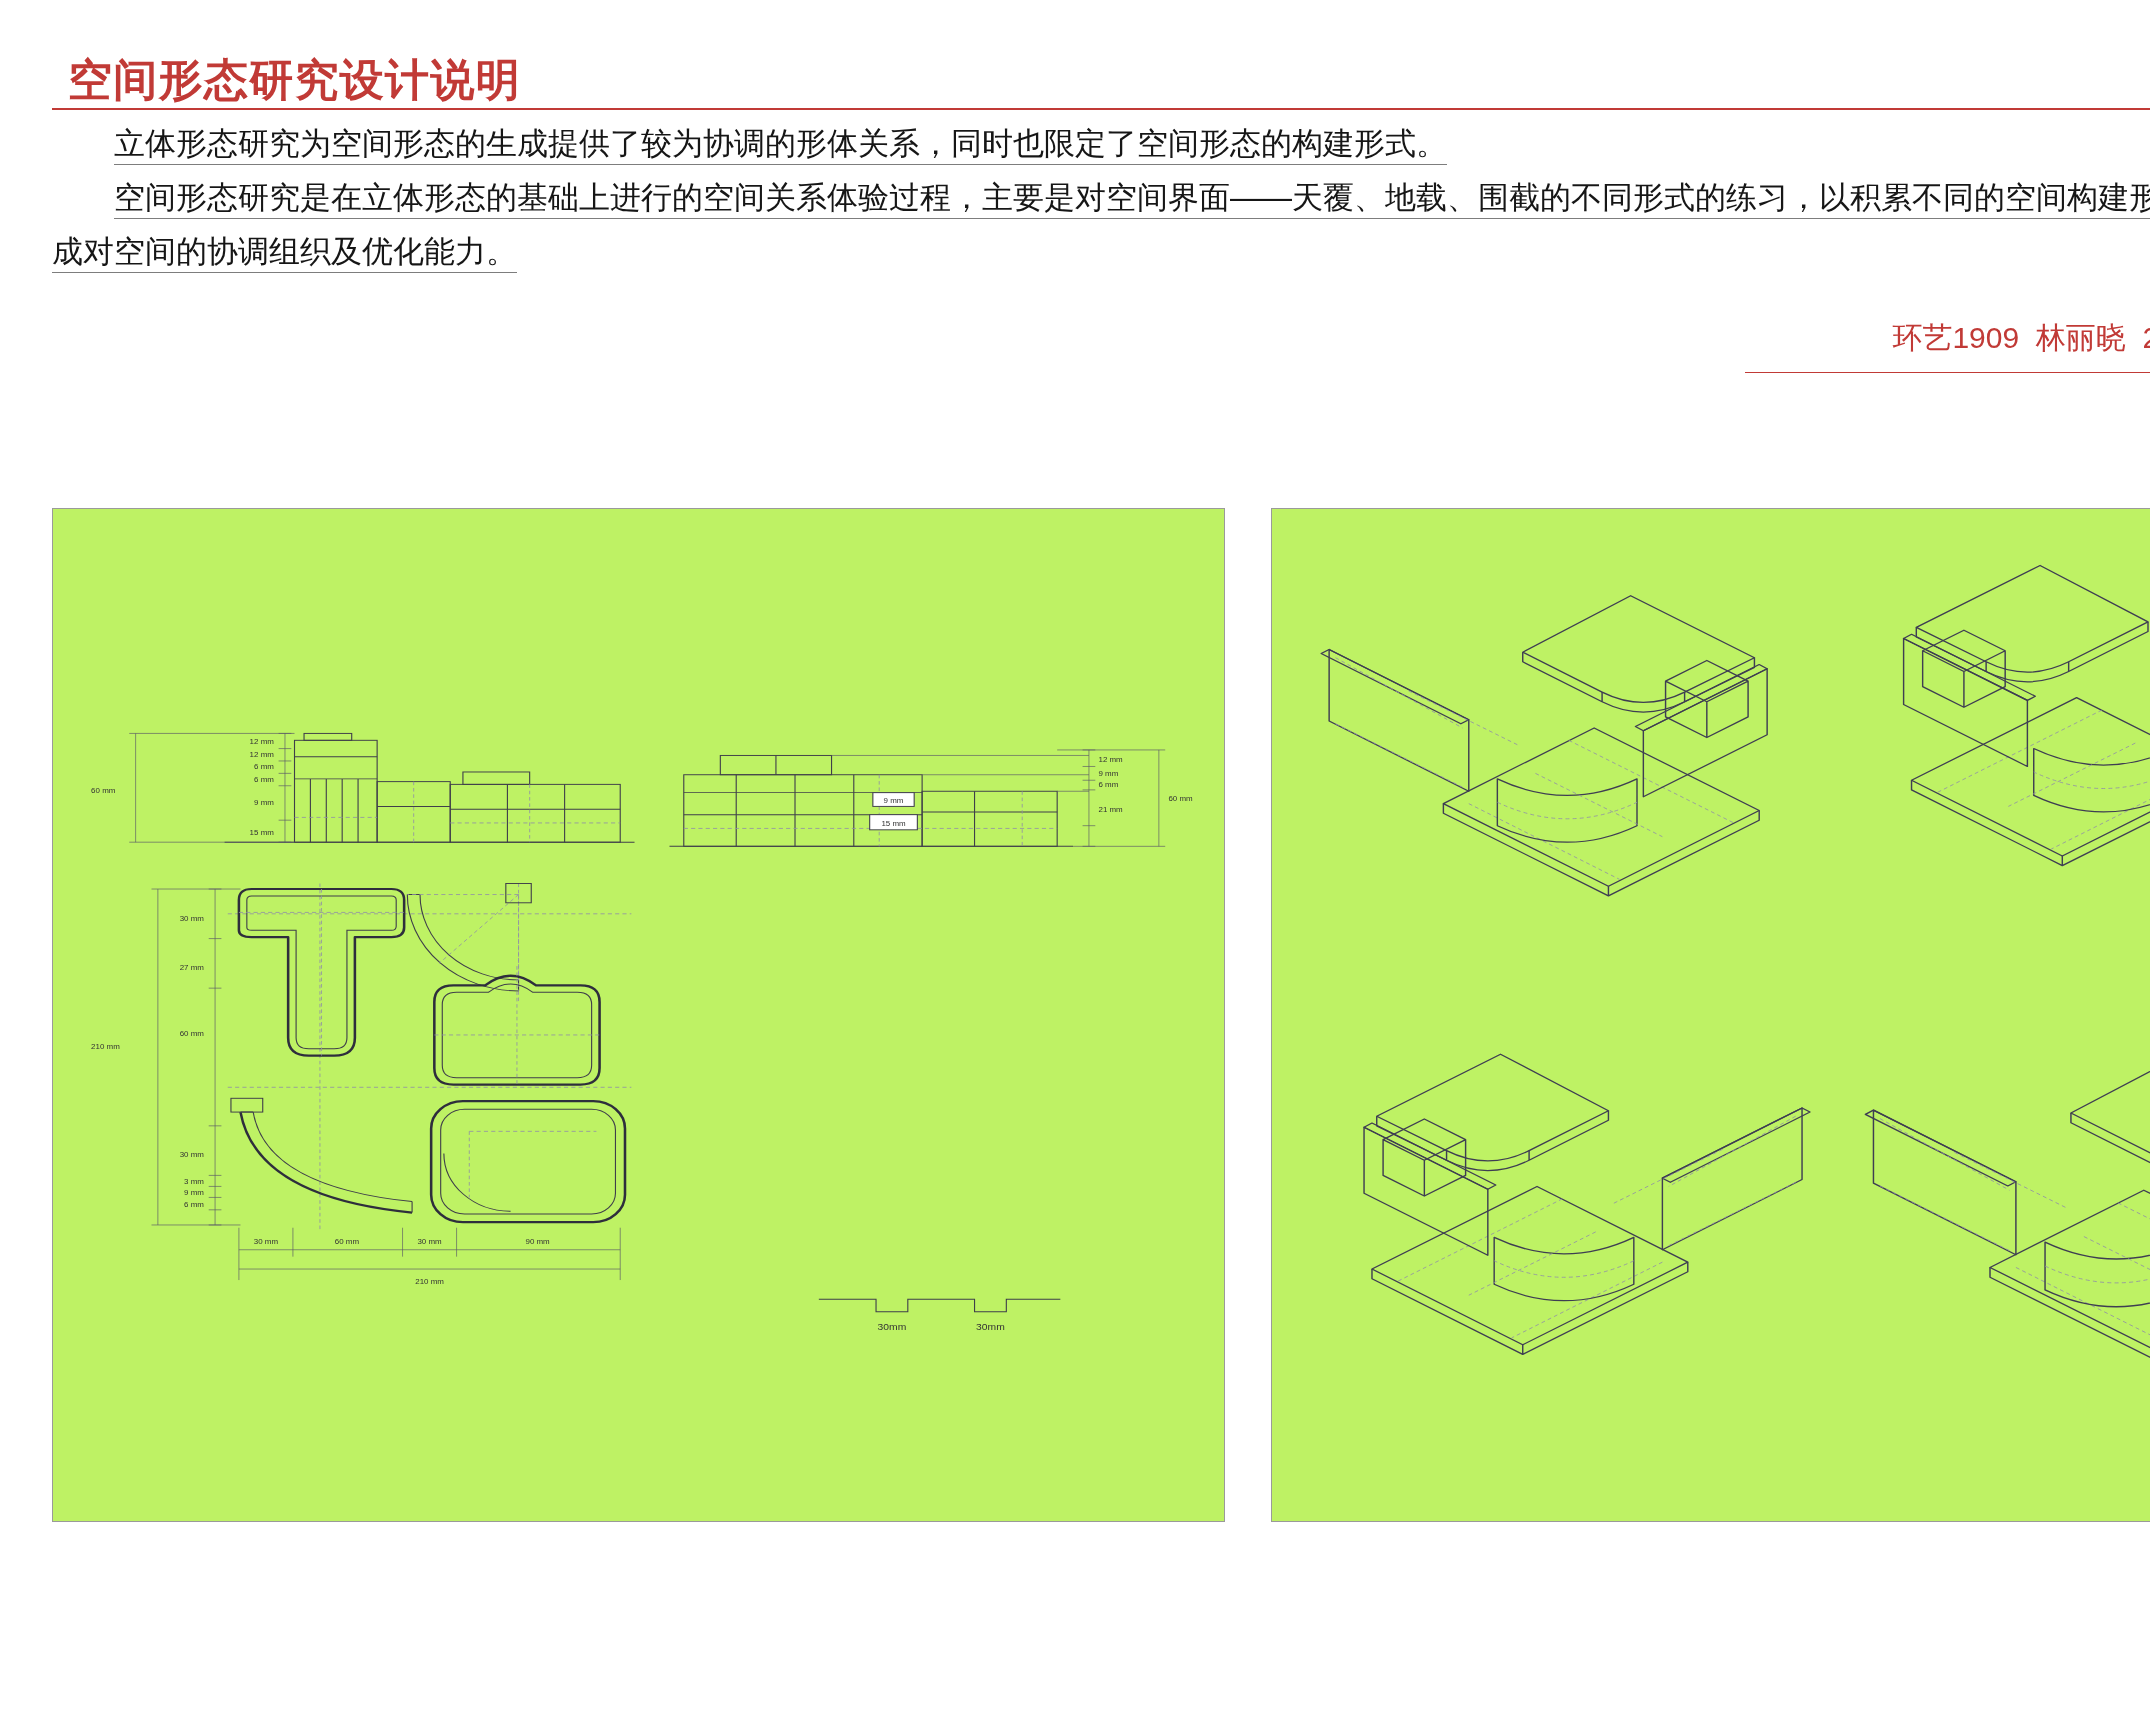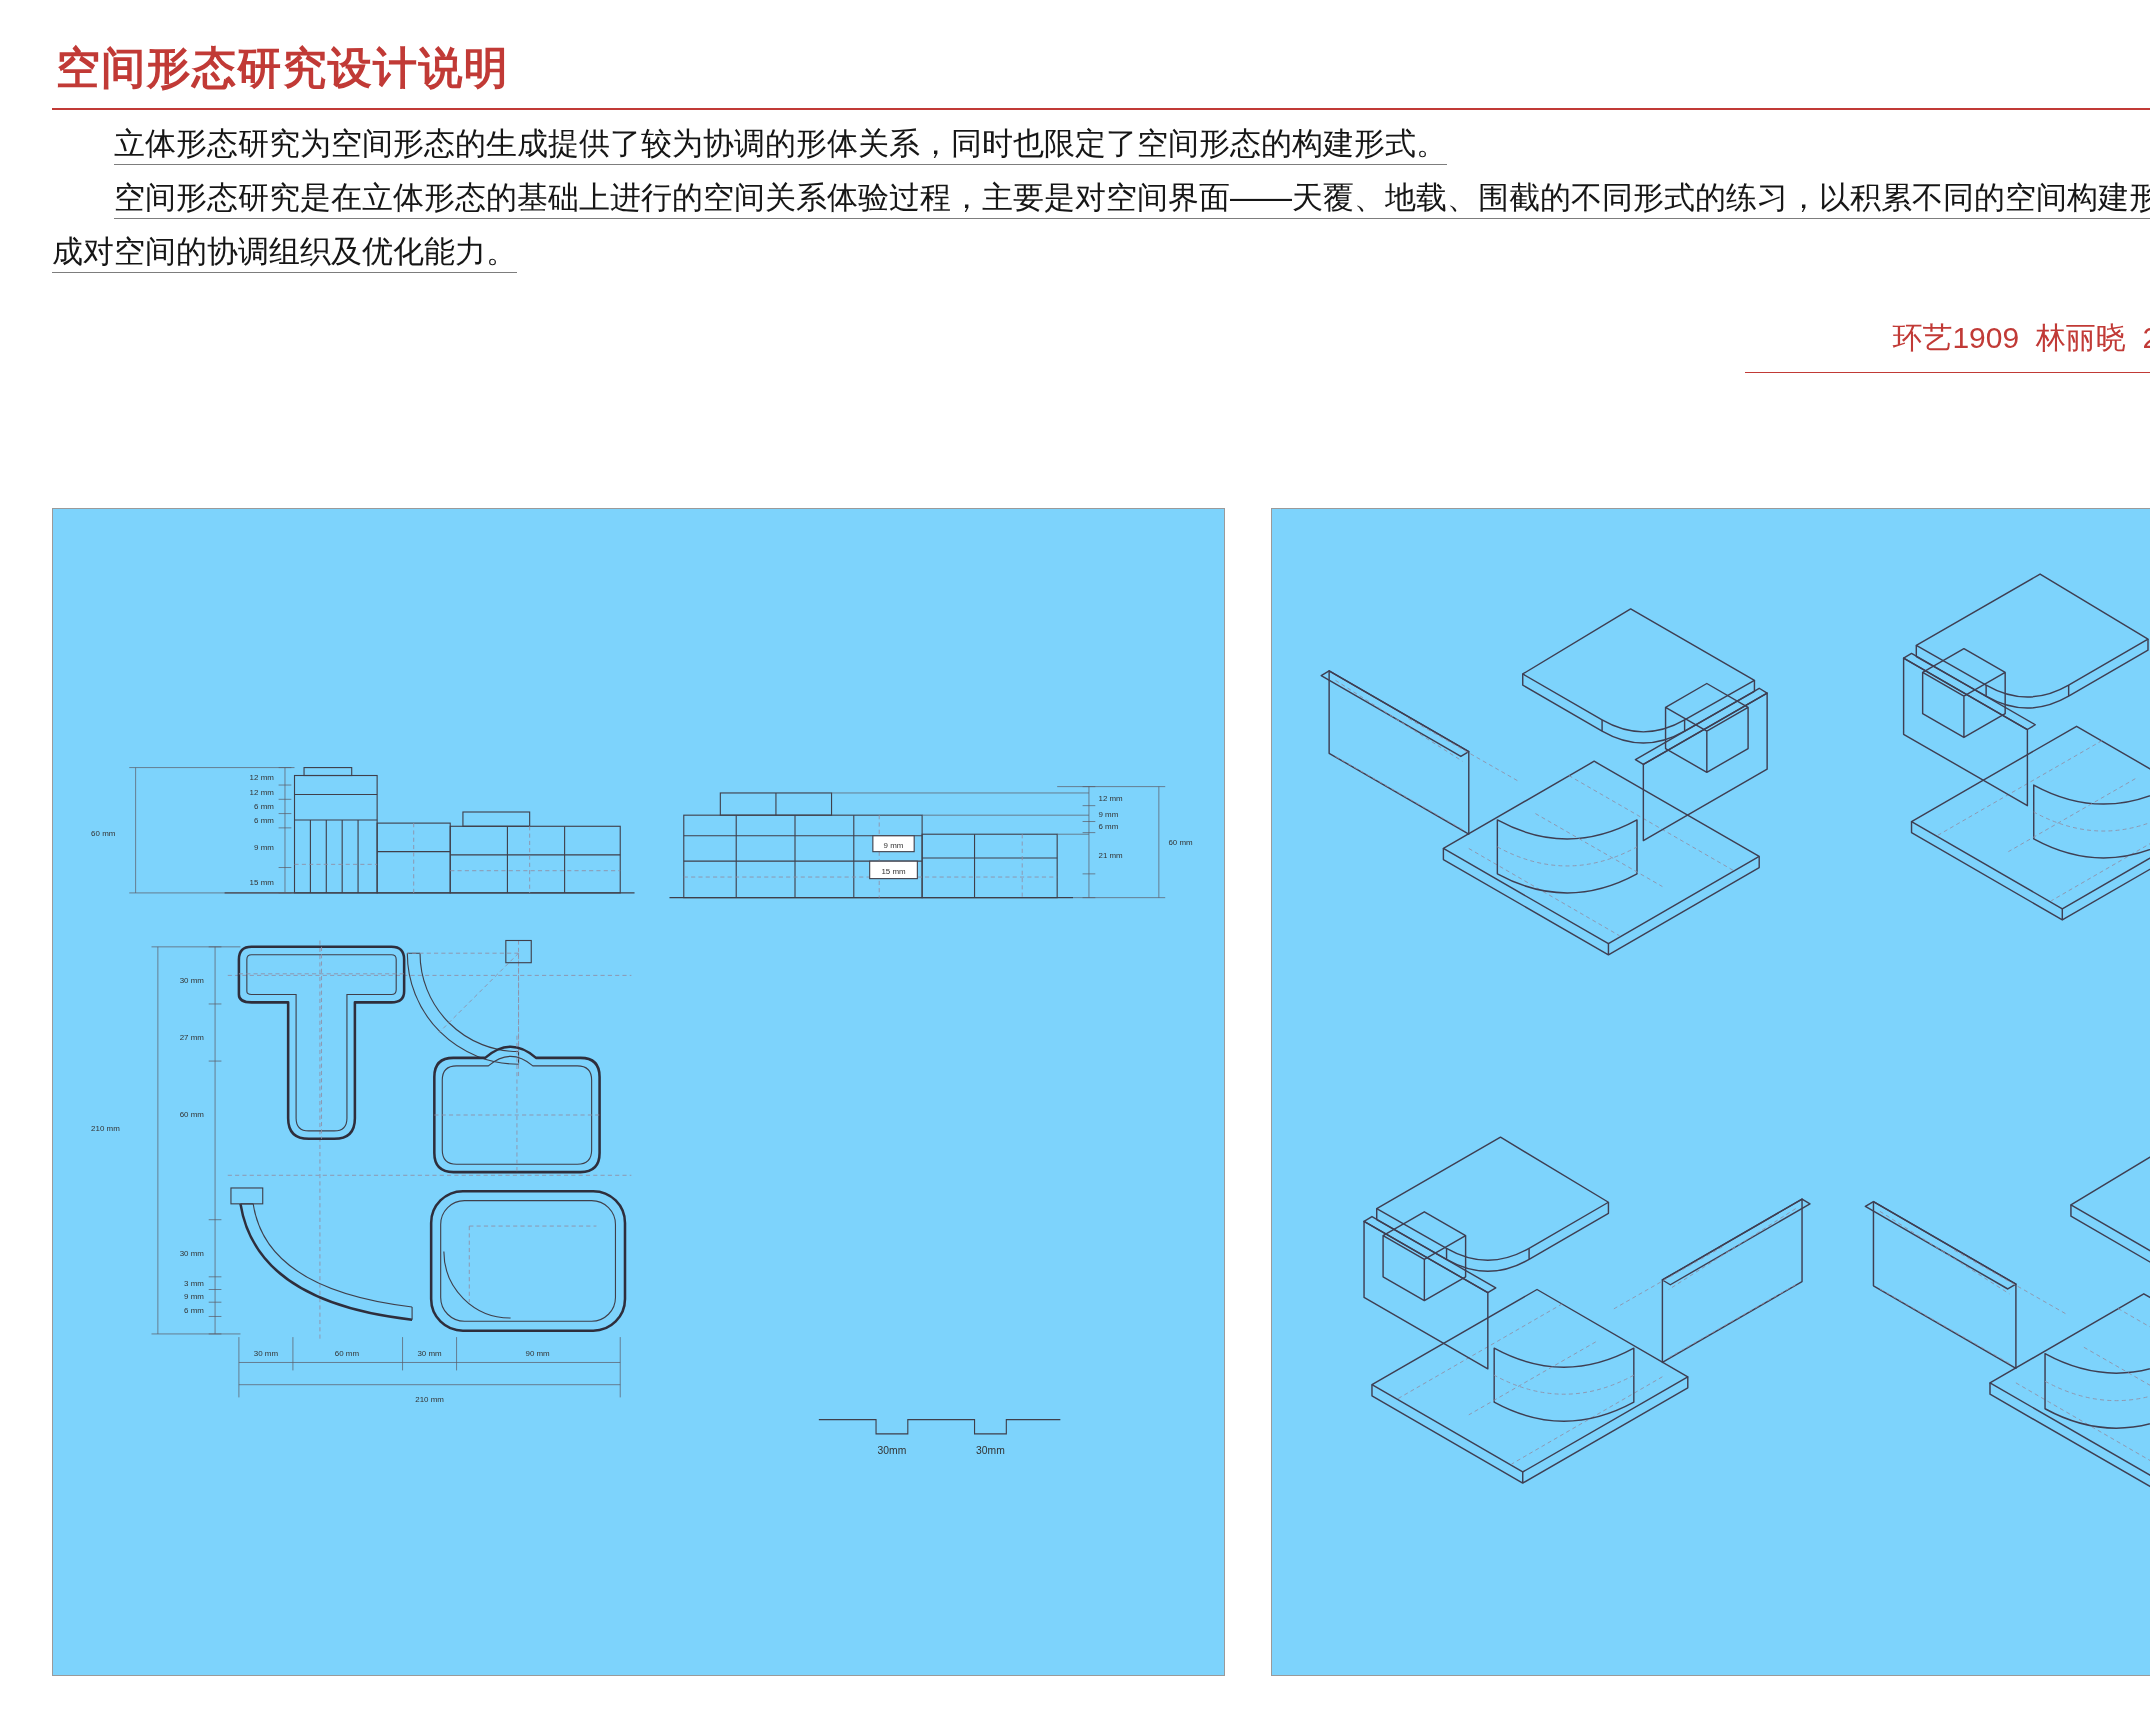--- a/index.html
+++ b/index.html
@@ -9,21 +9,21 @@
     --panel-border:#9a9a9a;
   }
   .sheet{
     position:relative;
     width:2491px;height:1730px;
     background:#ffffff;
     font-family:"Liberation Sans","DejaVu Sans",sans-serif;
     overflow:hidden;
   }
   .page-title{
-    position:absolute;left:52px;top:40px;margin:4px;
+    position:absolute;left:52px;top:40px;margin:16px;
     font-size:44px;line-height:1.1;font-weight:600;
     color:var(--accent);letter-spacing:1.3px;
   }
   .title-rule{
     position:absolute;left:52px;right:51px;top:108px;height:2.2px;
     background:var(--accent);
   }
   .intro{
     position:absolute;left:52px;right:52px;top:117px;
     font-size:31px;line-height:54px;color:var(--ink);
@@ -43,23 +43,23 @@
     white-space:pre;
   }
   .section-heading{
     position:absolute;top:453px;margin:0;
     font-size:37px;line-height:1.05;font-weight:600;color:var(--accent);
     letter-spacing:0.9px;
   }
   .heading-left{left:52px;}
   .heading-right{left:1272px;}
   .panel{
-    position:absolute;top:508px;height:1168px;
+    position:absolute;top:508px;height:1014px;
     border:1.3px solid var(--panel-border);
-    background:#7dd3fc;box-sizing:border-box;
+    background:#bef264;box-sizing:border-box;
   }
   .panel-left{left:52px;width:1173px;}
   .panel-right{left:1271px;width:1170px;}
   .panel svg{display:block;width:100%;height:100%;}
 
   
   .ln{stroke:#3f3f4a;stroke-width:.7;fill:none;}
   .lnb{stroke:#2e2e3c;stroke-width:1.6;fill:none;stroke-linejoin:round;}
   .dsh{stroke:#9090a6;stroke-width:.55;fill:none;stroke-dasharray:2.6 2;}
   .dim{stroke:#5a5a66;stroke-width:.45;fill:none;}

